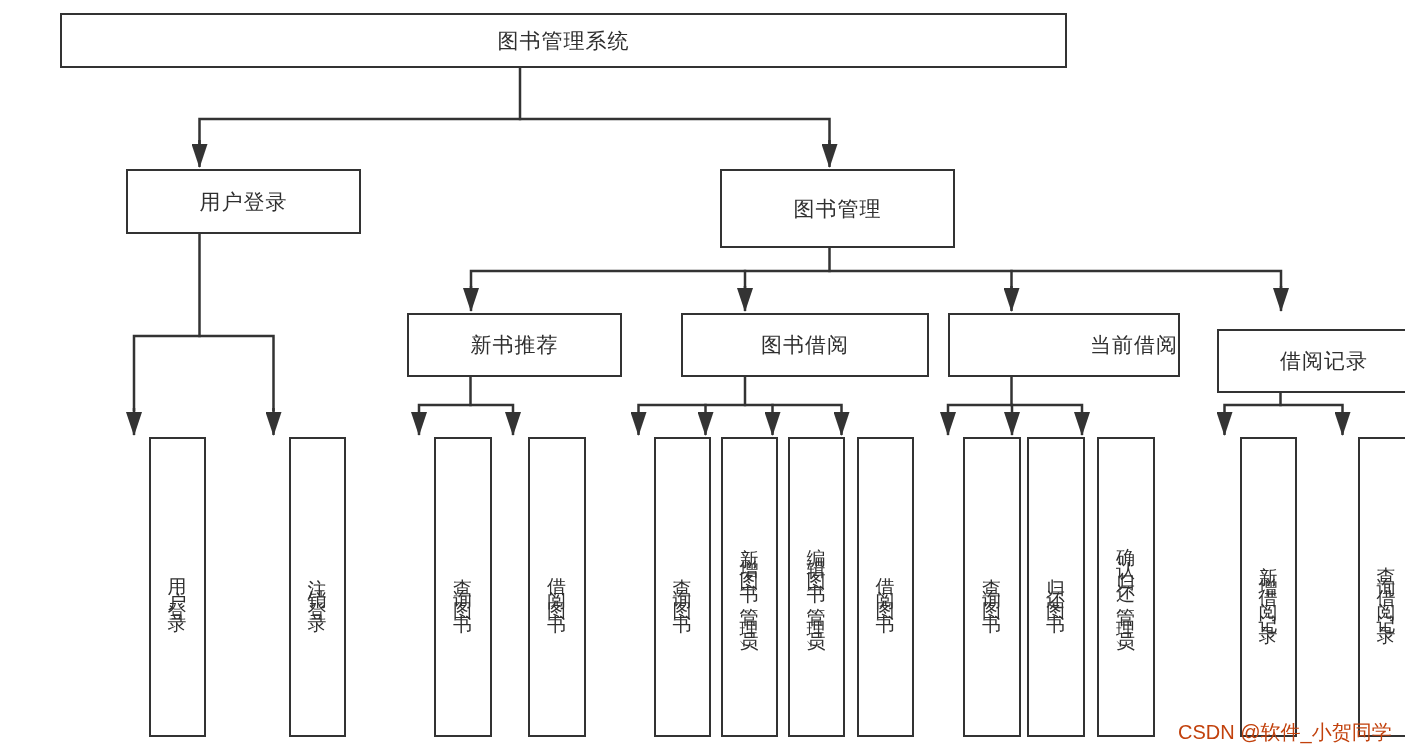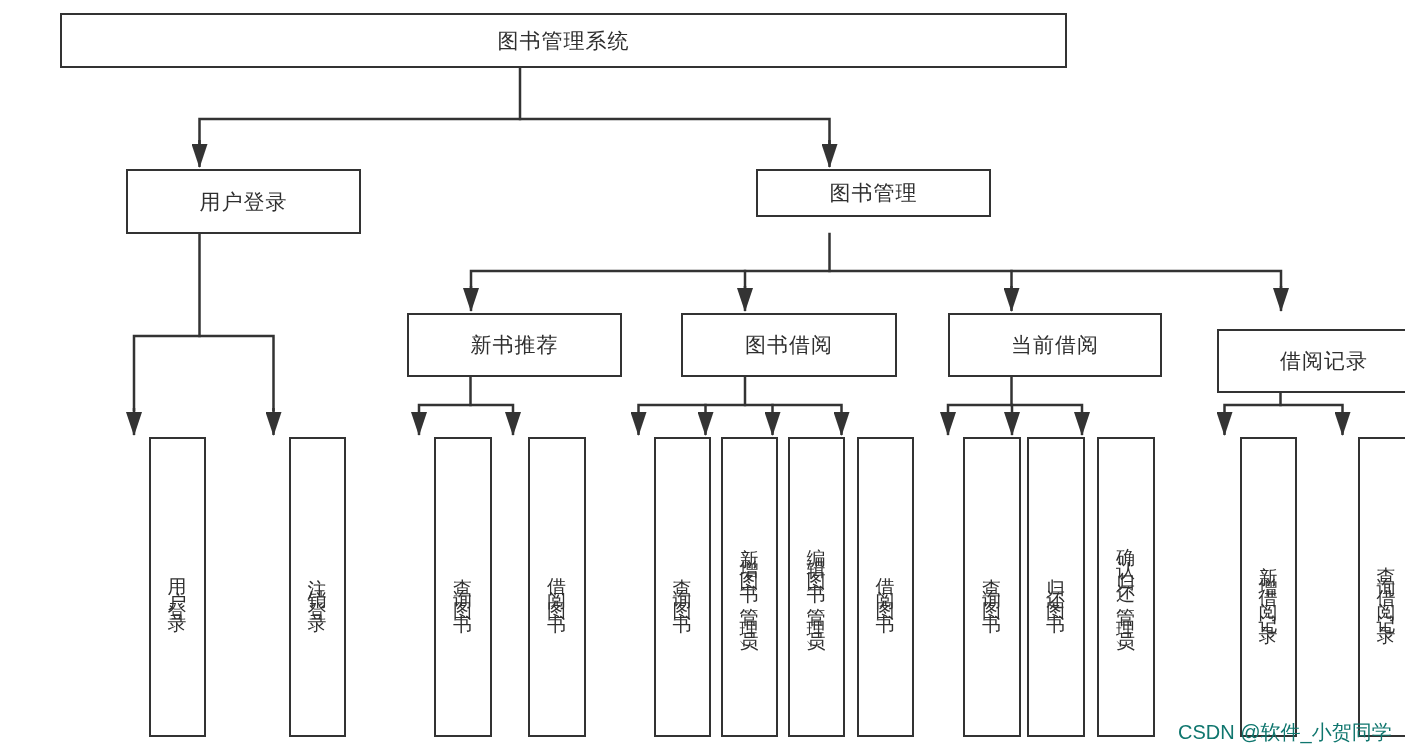--- a/index.html
+++ b/index.html
@@ -46,21 +46,21 @@
     font-size: 19px;
     line-height: 1;
     letter-spacing: 12px;
     color: #2f2f2f;
   }
   #watermark {
     position: absolute;
     left: 1178px;
     top: 719px;
     font-size: 20px;
-    color: #0f766e;
+    color: #c2410c;
     white-space: nowrap;
     z-index: 5;
   }
 </style>
 </head>
 <body>
 
 <div id="canvas">
 
   <svg id="connector-layer" viewBox="0 0 1405 747" xmlns="http://www.w3.org/2000/svg">
@@ -130,31 +130,31 @@
     </g>
   </svg>
 
   <div class="node" style="left:16px; top:13px; width:1007px; height:55px;">
     <span class="h-label">图书管理系统</span>
   </div>
 
   <div class="node" style="left:82px; top:169px; width:235px; height:65px;">
     <span class="h-label">用户登录</span>
   </div>
-  <div class="node" style="left:712px; top:169px; width:235px; height:48px;">
+  <div class="node" style="left:676px; top:169px; width:235px; height:79px;">
     <span class="h-label">图书管理</span>
   </div>
 
   <div class="node" style="left:363px; top:313px; width:215px; height:64px;">
     <span class="h-label">新书推荐</span>
   </div>
-  <div class="node" style="left:637px; top:313px; width:216px; height:64px;">
+  <div class="node" style="left:637px; top:313px; width:248px; height:64px;">
     <span class="h-label">图书借阅</span>
   </div>
-  <div class="node" style="left:904px; top:313px; width:214px; height:64px;">
+  <div class="node" style="left:904px; top:313px; width:232px; height:64px;justify-content:flex-end;">
     <span class="h-label">当前借阅</span>
   </div>
   <div class="node" style="left:1173px; top:329px; width:214px; height:64px;">
     <span class="h-label">借阅记录</span>
   </div>
 
   <div class="node" style="left:105px; top:437px; width:57px; height:300px;">
     <span class="v-label">用户登录</span>
   </div>
   <div class="node" style="left:245px; top:437px; width:57px; height:300px;">

